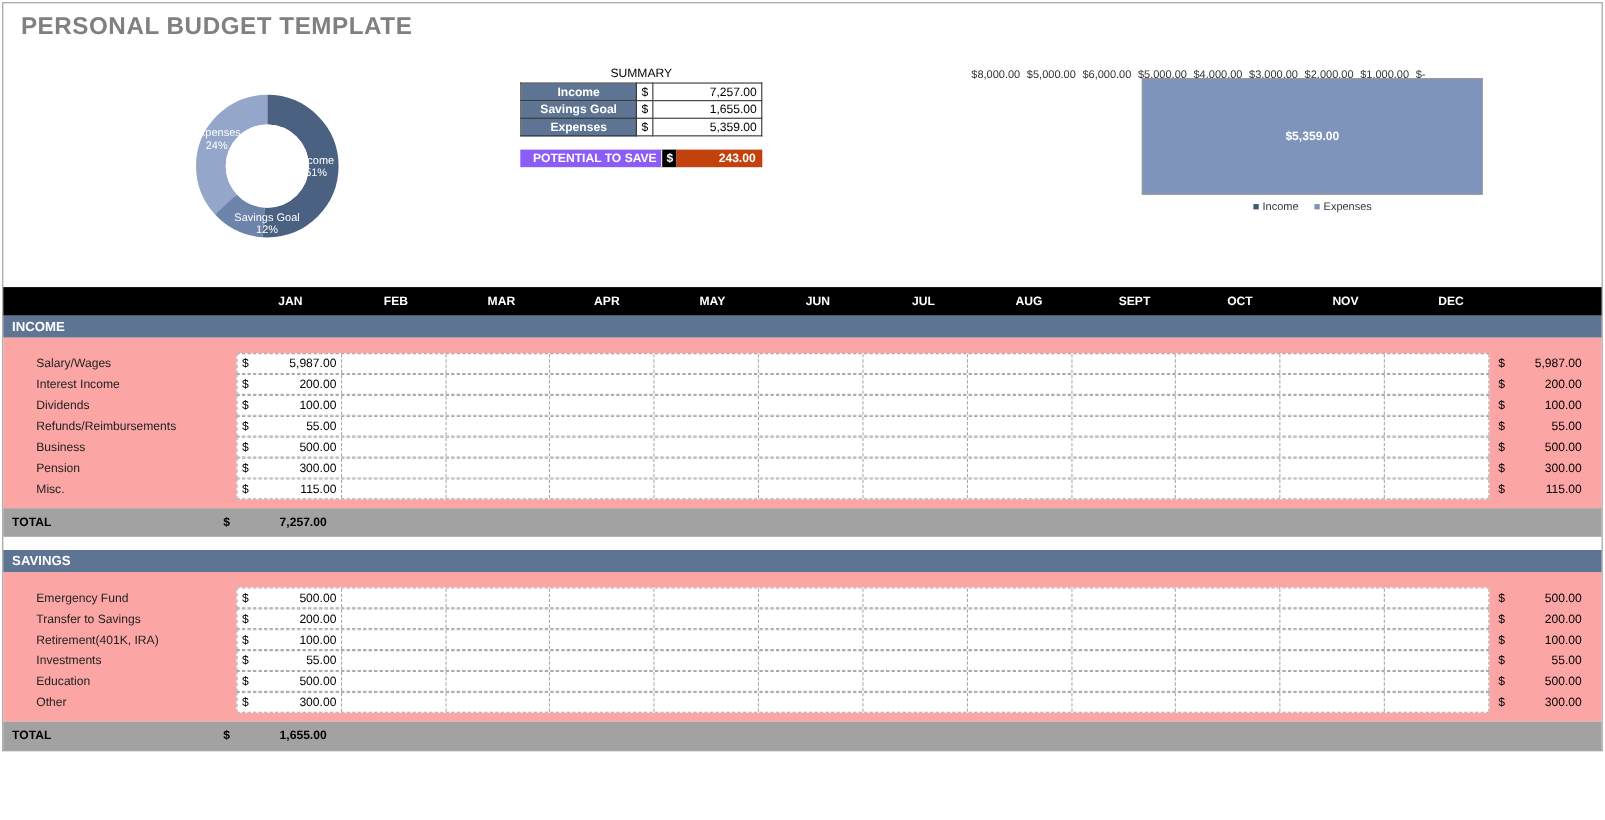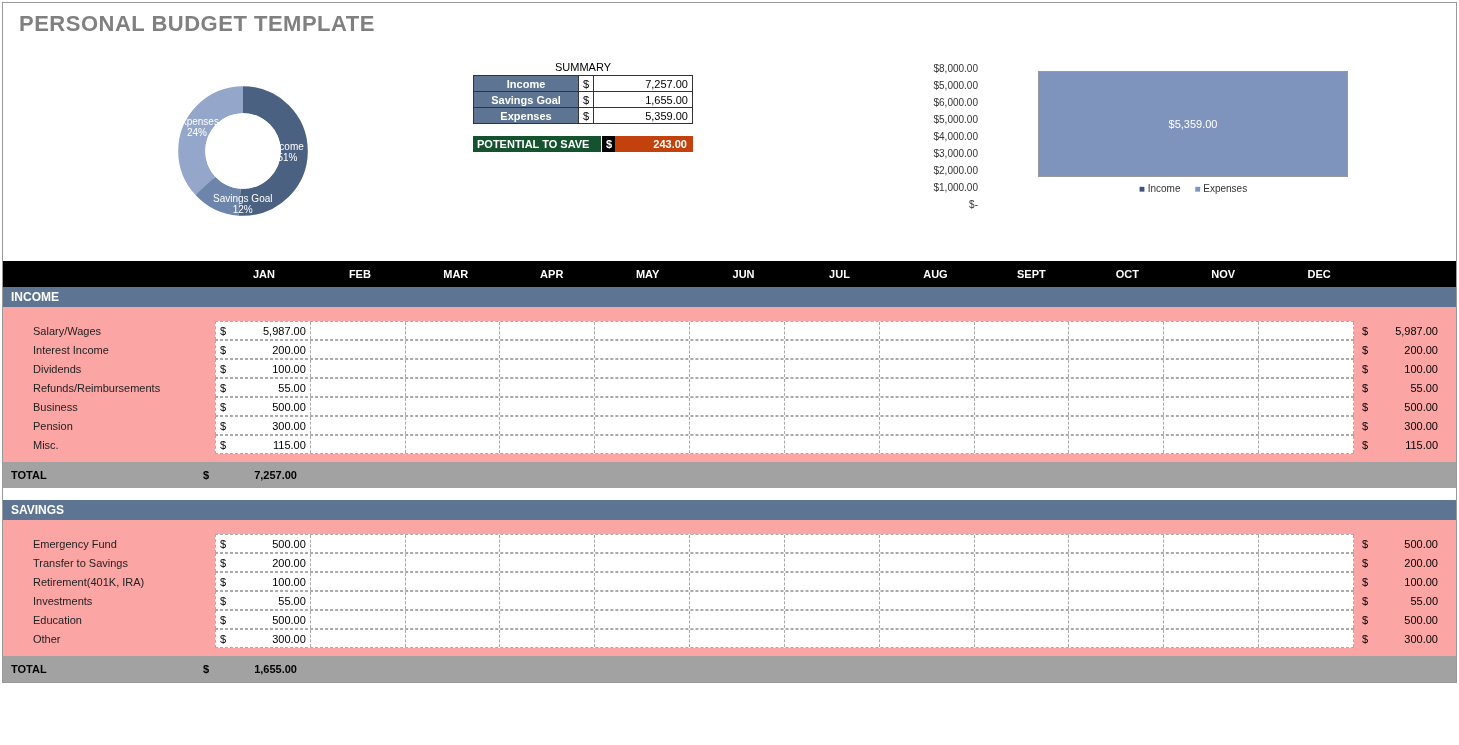--- a/index.html
+++ b/index.html
@@ -22,28 +22,28 @@
   .donut-wrap { position:relative; width:200px; height:190px; }
   .donut-label { position:absolute; color:#fff; font-size:10px; text-align:center; line-height:1.1; }
   .summary-block { width:220px; margin-left:60px;}
   .sum-title { font-size:11px; text-align:center; margin-bottom:2px; }
   table.summary { border-collapse:collapse; width:100%; }
   table.summary td { border:1px solid #333; padding:1px 4px; font-size:11px; height:16px;}
   table.summary td.k { background:#5d7493; color:#fff; font-weight:bold; text-align:center; width:48%; }
   table.summary td.cur { width:12px; text-align:left;}
   table.summary td.v { text-align:right;}
   .pot-row { display:flex; margin-top:12px; }
-  .pot-row .lbl { background:#14532d; color:#fff; font-weight:bold; padding:2px 4px; flex:1; font-size:11px; }
+  .pot-row .lbl { background:#8b5cf6; color:#fff; font-weight:bold; padding:2px 4px; flex:1; font-size:11px;text-align:right; }
   .pot-row .cur { background:#000; color:#fff; font-weight:bold; padding:2px 4px; width:14px; border-left:1px solid #fff;}
   .pot-row .val { background:#c2410c; color:#fff; font-weight:bold; padding:2px 6px; width:78px; text-align:right;}
-  .axis-area { width:95px; font-size:10px; text-align:right; color:#333; display:flex; flex-direction:column; gap:6px; padding-top:2px;}
+  .axis-area { width:95px; font-size:10px; text-align:right; color:#333; display:flex; flex-direction:row; gap:6px; padding-top:2px;}
   .bar-chart { width:310px; position:relative; }
   .bar { position:relative; color:#fff; display:flex; align-items:center; justify-content:center; font-size:11px; border:1px solid #999;}
   .bar.inc { background:#3e5775; height:32px; }
-  .bar.exp { background:#7f94bd; height:106px; }
+  .bar.exp { background:#7f94bd; height:106px;font-weight:bold; }
   .bar-legend { font-size:10px; text-align:center; margin-top:6px; color:#333;}
   .bar-legend span::before { content:"■ "; }
   .bar-legend .s1::before { color:#3e5775;}
   .bar-legend .s2::before { color:#7f94bd;}
 
   
   .months-row { background:#000; color:#fff; font-weight:bold; display:flex; height:26px; align-items:center; }
   .months-row .spacer { width:210px; }
   .months-row .m { flex:1; text-align:center; padding-left:6px; font-size:11px;}
 

